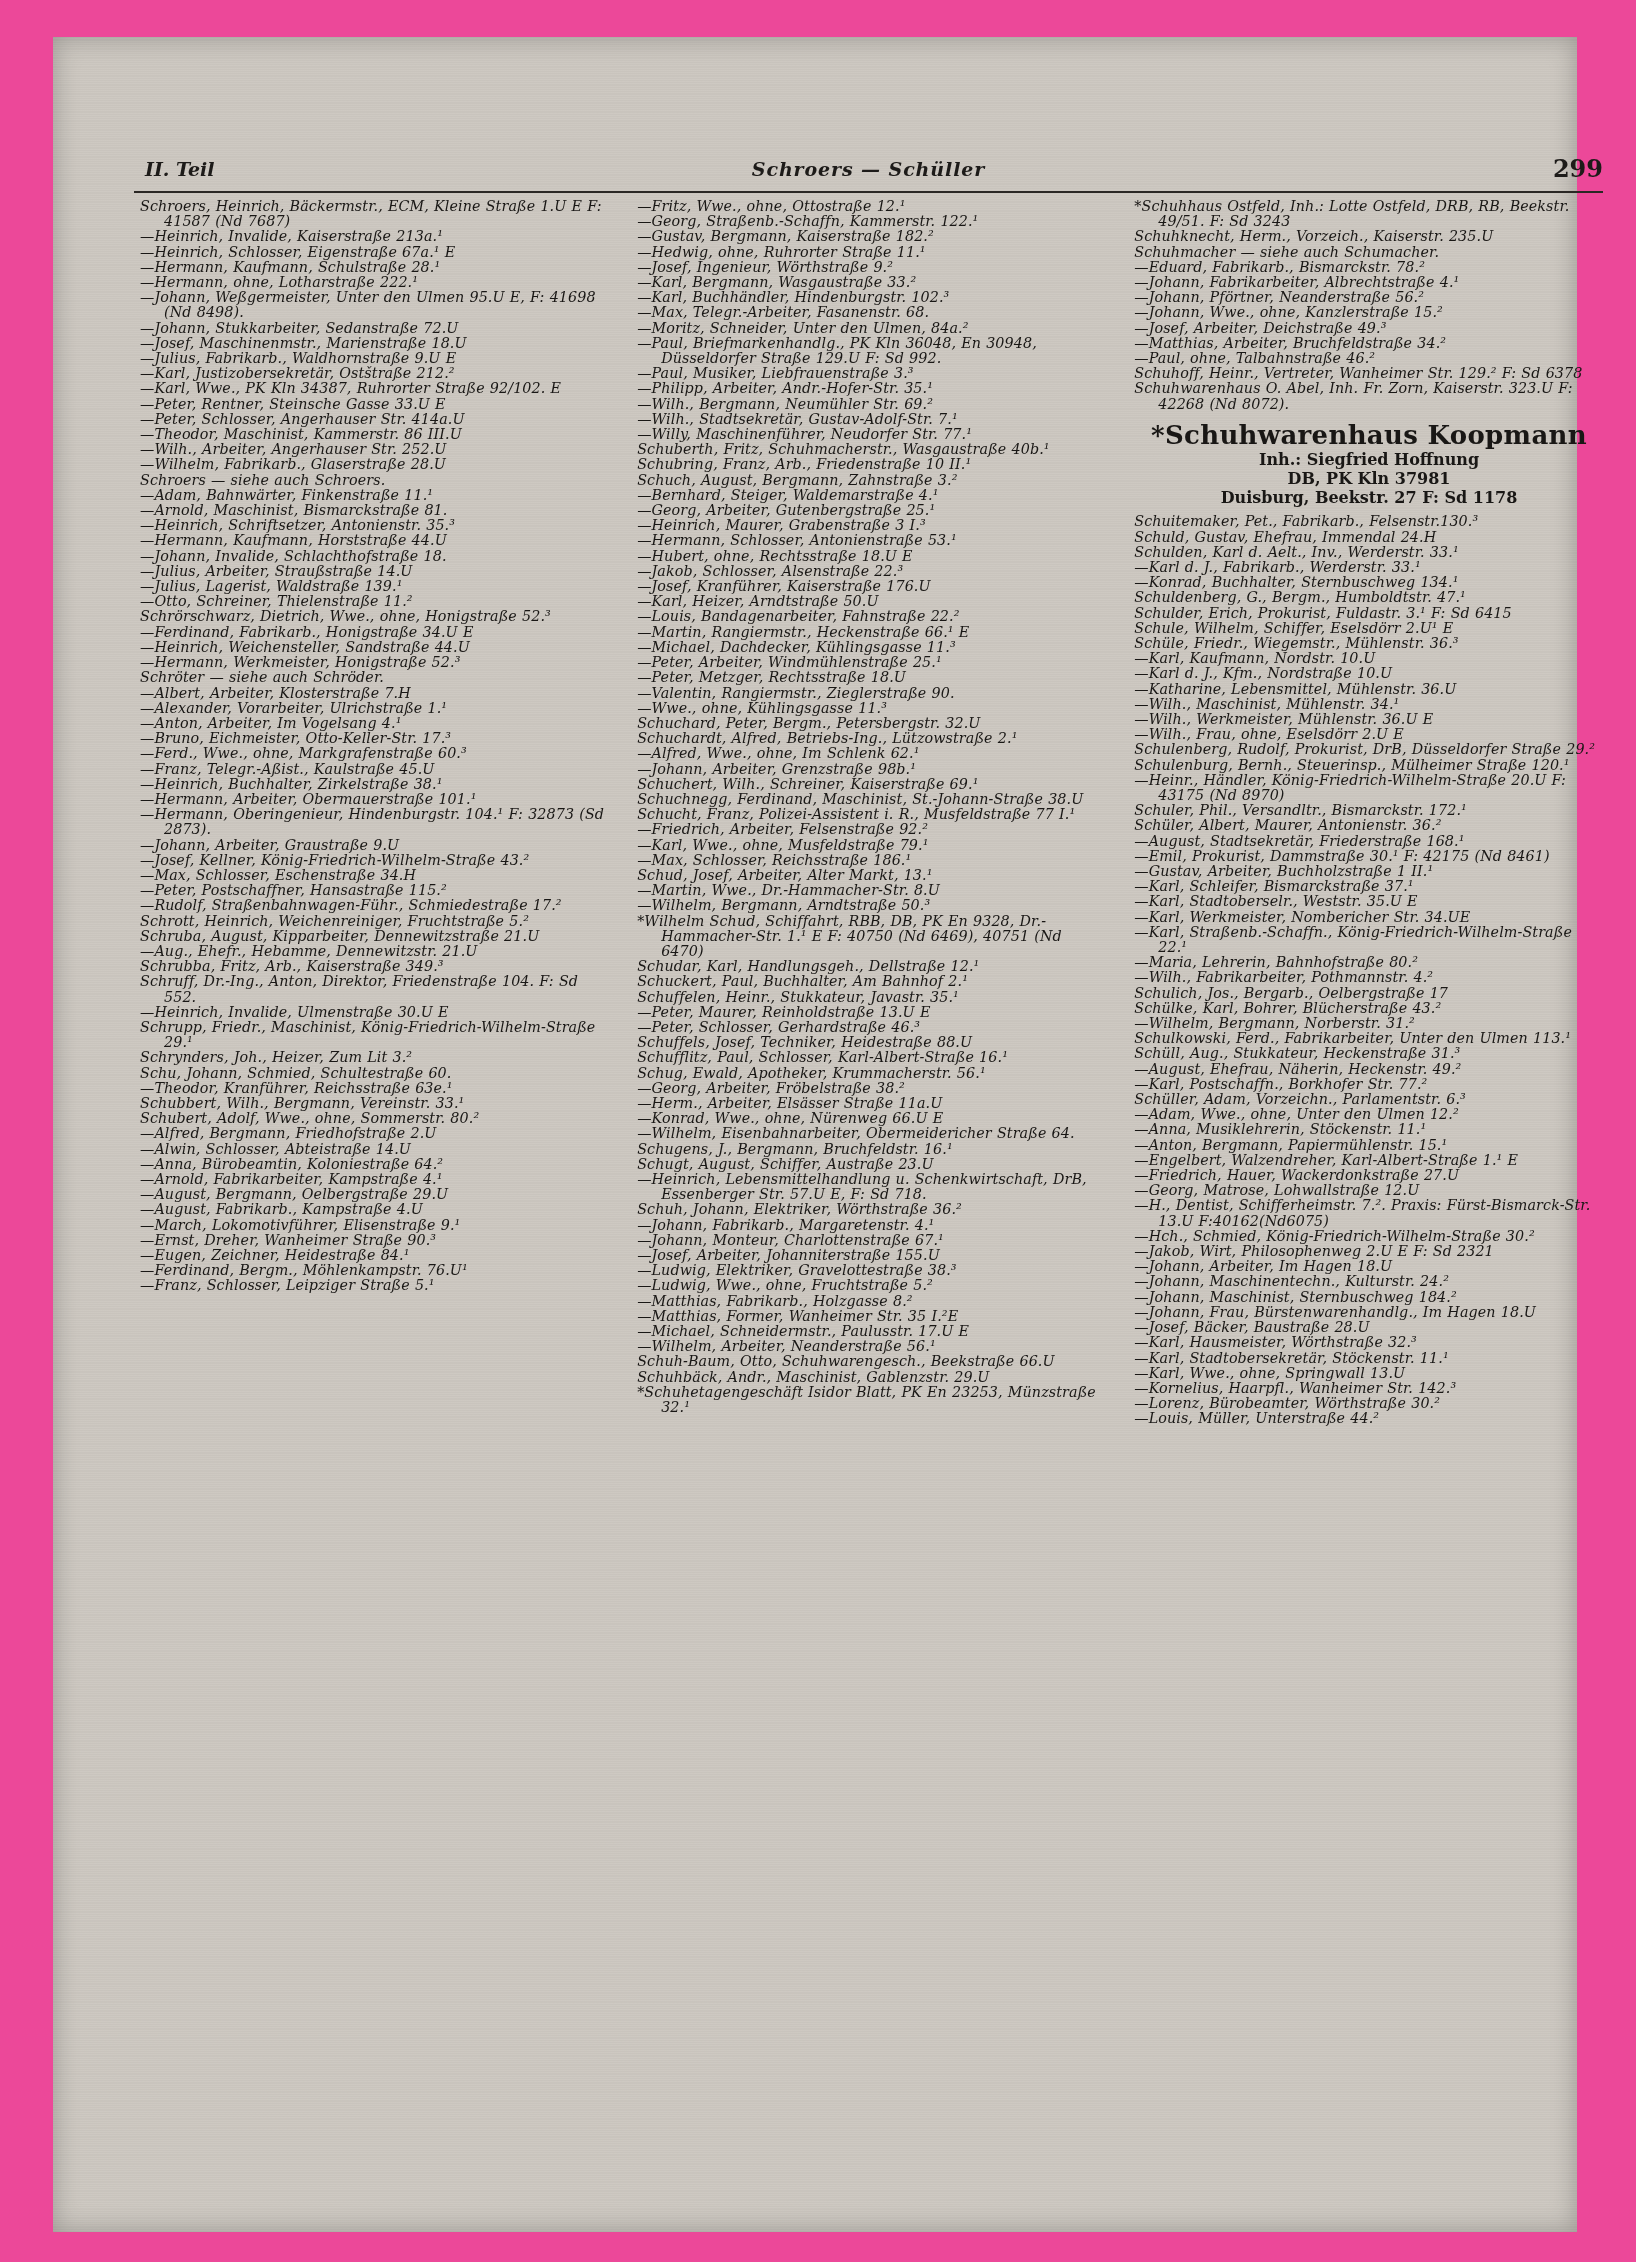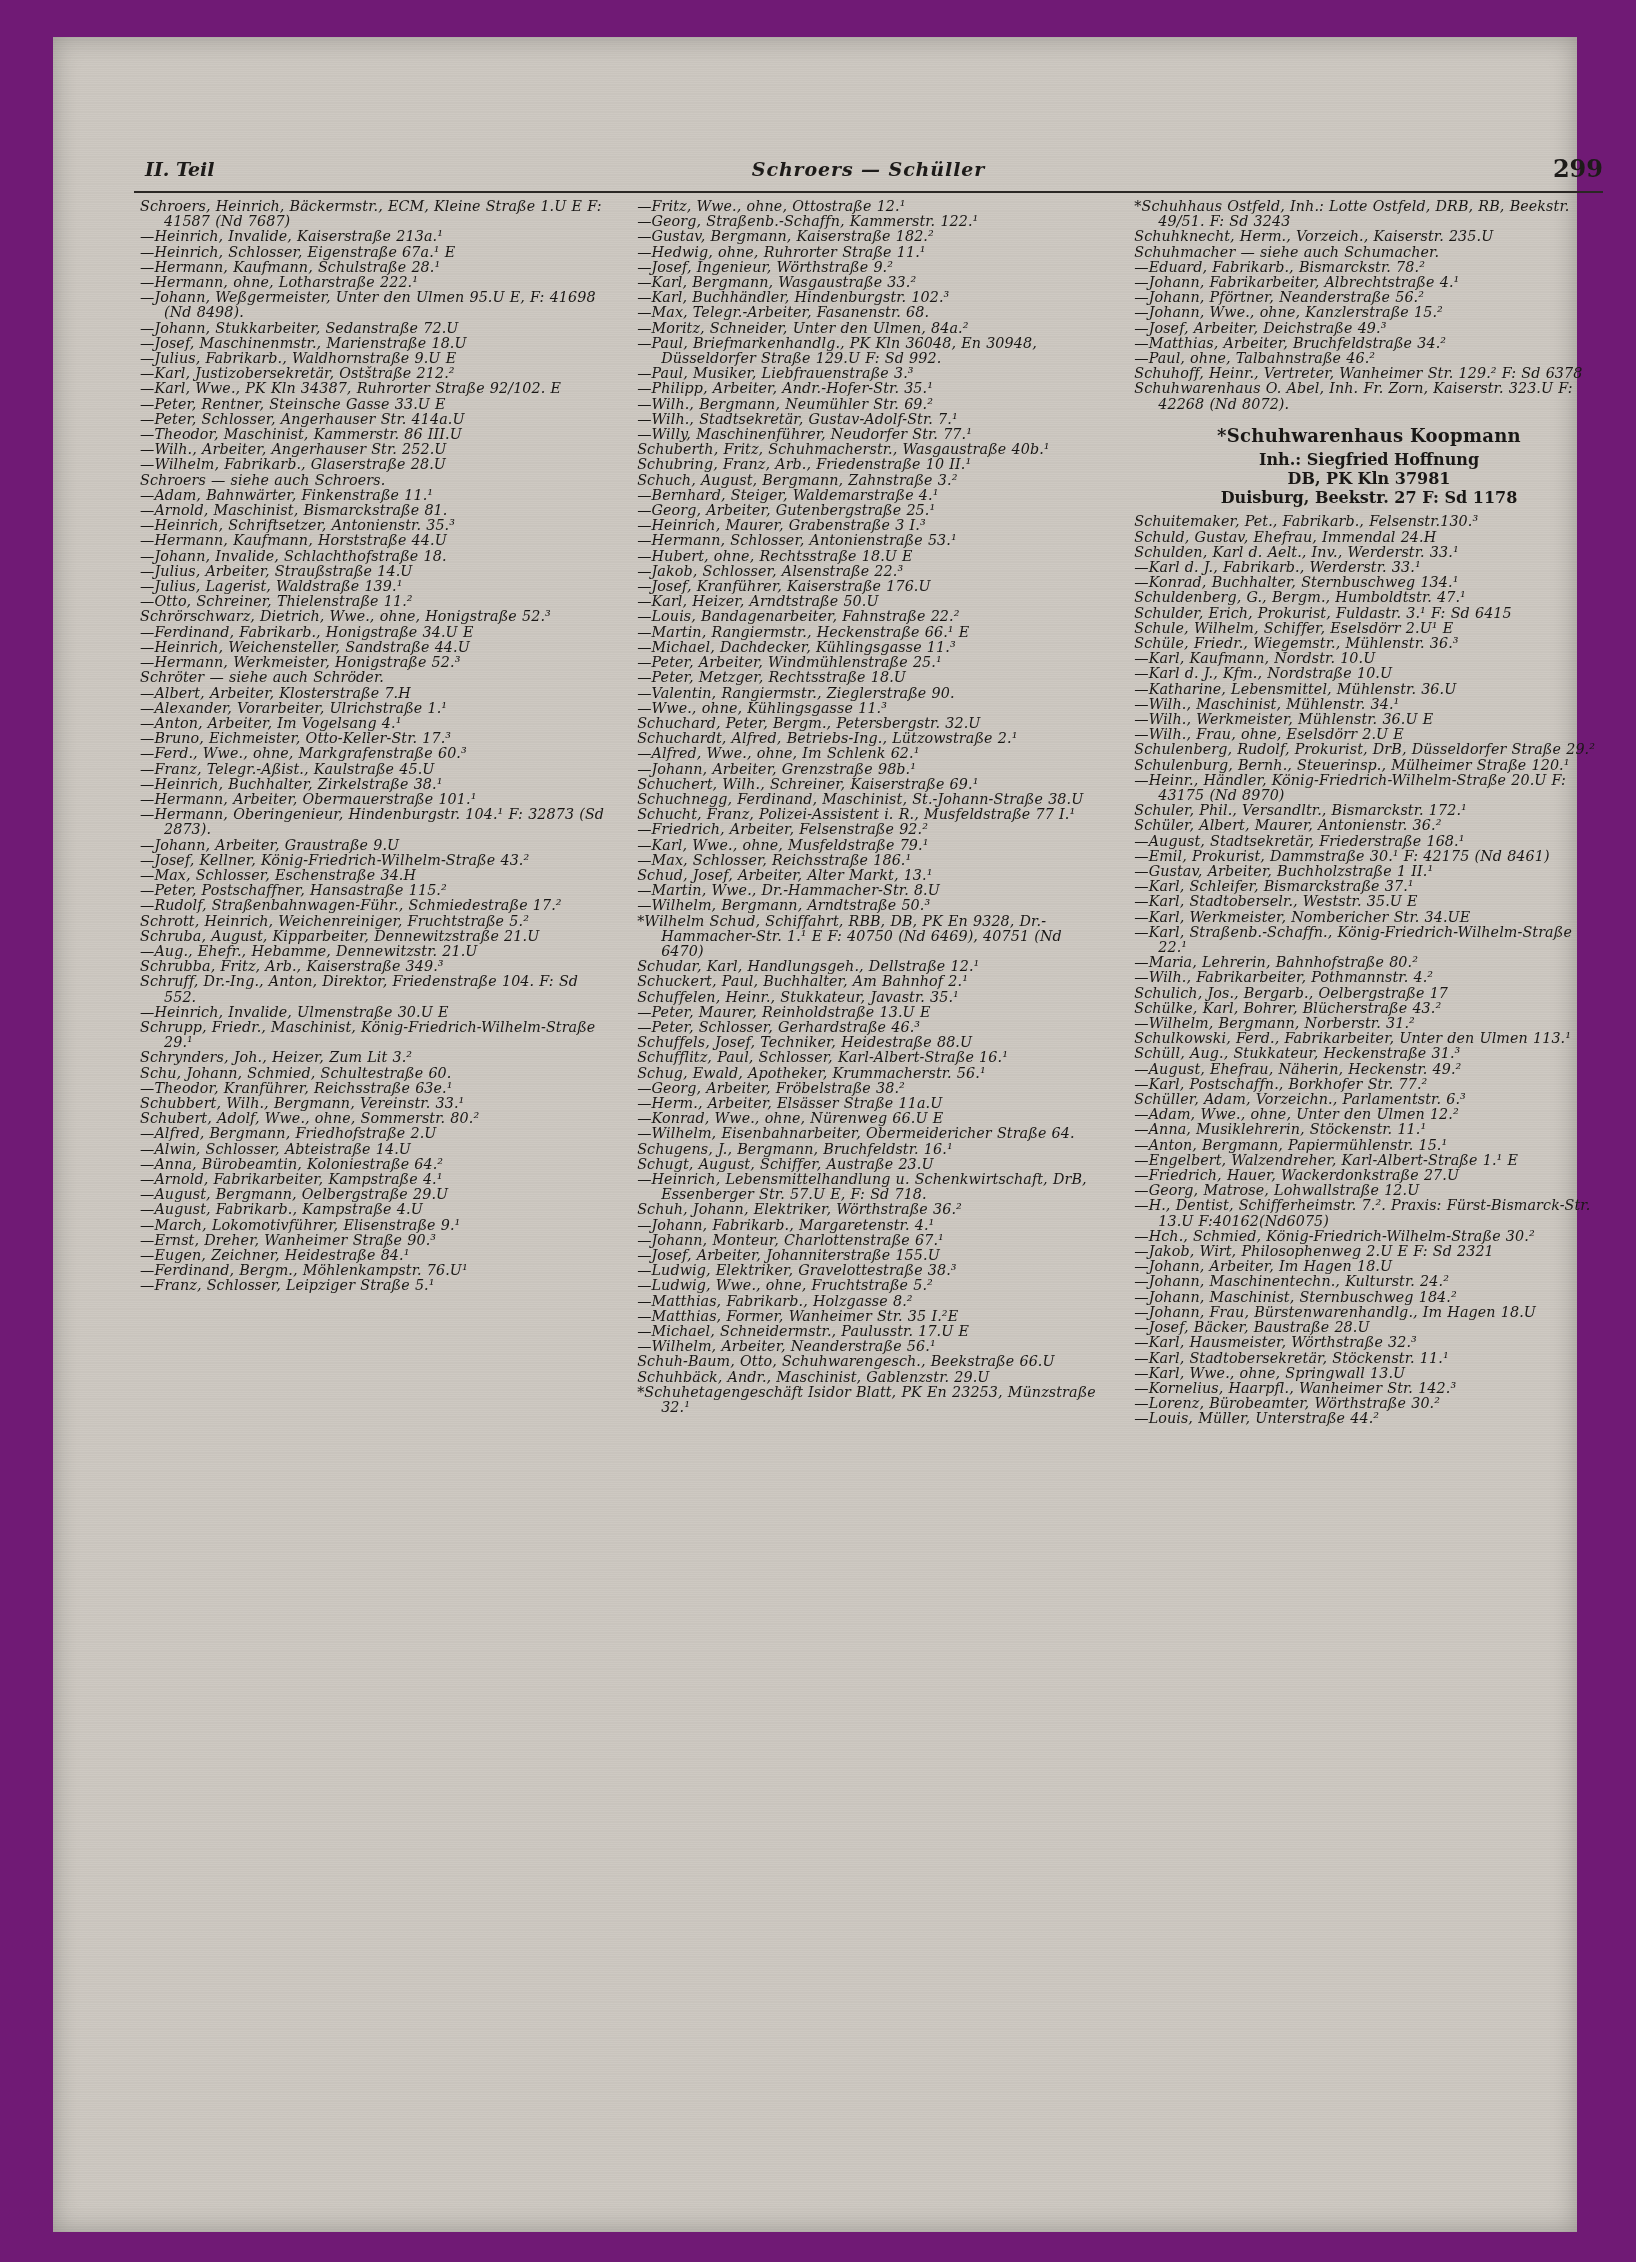--- a/index.html
+++ b/index.html
@@ -4,21 +4,21 @@
 <style>
   html,body{margin:0;padding:0;}
   body{
     width:1636px;height:2263px;
     background:#b9b4ae;
     font-family:"DejaVu Serif", serif;
   }
   #page{
     position:relative;
     width:1636px;height:2263px;
-    background:#701a75;
+    background:#ec4899;
     overflow:hidden;
   }
   
   #sheet{
     position:absolute;
     left:53px;top:37px;
     width:1524px;height:2195px;
     background:#cdc8c1;
     box-shadow:0 0 26px rgba(0,0,0,0.25) inset;
   }
@@ -72,21 +72,21 @@
     margin:9.2px 0 7.3px 0;
     font-style:normal;
   }
   .adbox .t1{
     font-weight:bold;
     font-size:23px;
     line-height:27px;
     letter-spacing:0.3px;
   }
   .adbox .t1.big{
-    font-size:18px;
+    font-size:26px;
     line-height:29px;
   }
   .adbox .t2{
     font-size:15px;
     line-height:18px;
     font-style:italic;
   }
   .adbox .t2b{
     font-size:16px;
     line-height:19px;

